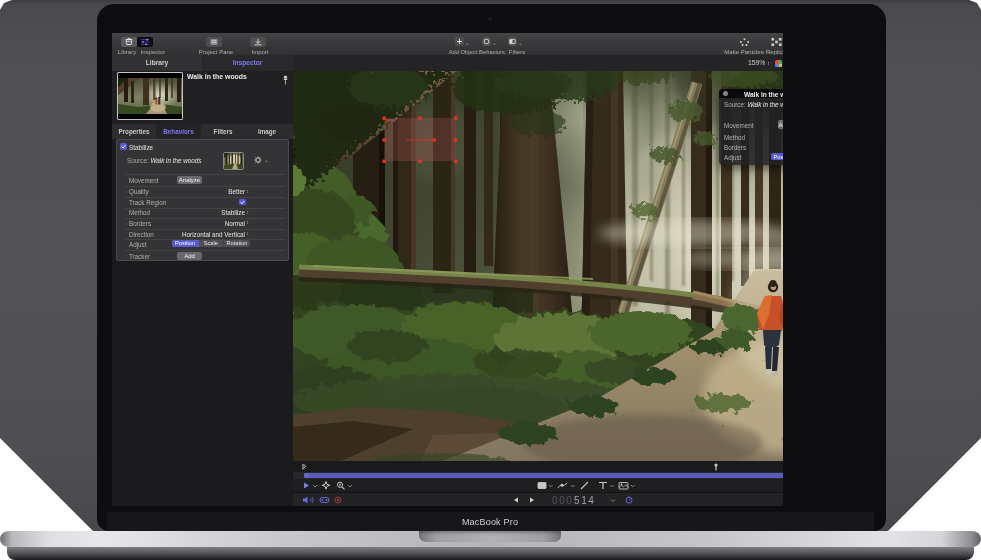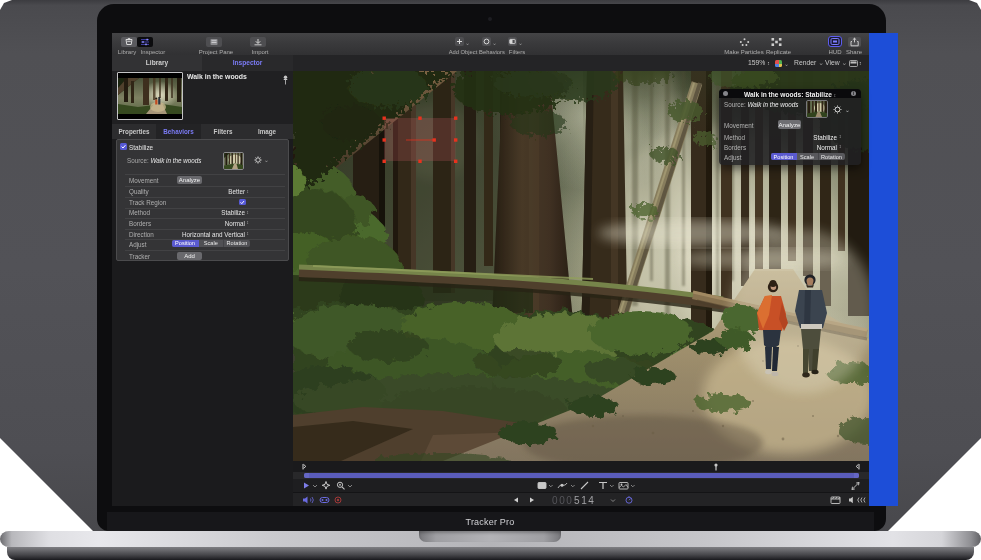--- a/index.html
+++ b/index.html
@@ -32,22 +32,22 @@
     border-radius:0 0 7px 7px;
     background:linear-gradient(90deg,#77777b 0%,#9f9fa3 12%,#b3b3b7 50%,#9f9fa3 88%,#77777b 100%);
     box-shadow:inset 0 2px 3px rgba(0,0,0,0.25);
   }
   #lip {
     left:7px; top:547px; width:967px; height:13px; border-radius:0 0 8px 8px;
     background:linear-gradient(180deg,#7e7e82 0%,#68686c 25%,#47474b 60%,#2b2b2f 85%,#1a1a1e 100%);
   }
   
   #screen {
-    left:112px; top:33px; width:786px; height:473px;
-    background:#1d4ed8; overflow:hidden; font-size:6.5px; color:#b8b8b8;
+    left:112px; top:33px; width:671px; height:473px;
+    background:#7f1d1d; overflow:hidden; font-size:6.5px; color:#b8b8b8;
   }
   
   #toolbar { left:0; top:0; width:757px; height:22px;
     background:linear-gradient(180deg,#444446 0%,#3a3a3c 45%,#313133 100%); }
   .tbtn { position:absolute; top:4px; width:16px; height:10px; border-radius:2px; }
   .tlab { position:absolute; top:16px; font-size:6px; color:#aeaeae; text-align:center; }
   
   #tabrow { left:0; top:22px; width:181px; height:16px; background:#2e2e30; border-right:1px solid #111; }
   #canvasbar { left:181px; top:22px; width:576px; height:16px; background:#242426; }
   
@@ -65,21 +65,21 @@
   #hudtitle { position:absolute; left:0; top:0; width:142px; height:9px; background:#0a0a0c;
     border-radius:4px 4px 0 0; }
 </style>
 </head>
 <body>
 <div id="stage">
   <div id="alu" class="abs"></div>
   <div id="bezel" class="abs"></div>
   <div id="camera" class="abs"></div>
   <div class="abs" style="left:107px; top:512px; width:767px; height:19px; background:#17171a;"></div>
-  <div id="mbplabel" class="abs">Tracker Pro</div>
+  <div id="mbplabel" class="abs">MacBook Pro</div>
   <div id="base" class="abs"></div>
   <div id="notch" class="abs"></div>
   <div id="lip" class="abs"></div>
 
   <div id="screen" class="abs">
     <div id="toolbar" class="abs">
 
       <div class="tbtn" style="left:9px; background:#5a5a5e;">
         <svg width="16" height="10" viewBox="0 0 16 10">
             <path d="M5 2.5h6l-0.8 5h-4.4z M6.2 4.3h3.6 M7 2.5v-0.8h2v0.8" fill="none" stroke="#e8e8e8" stroke-width="0.9"></path>

